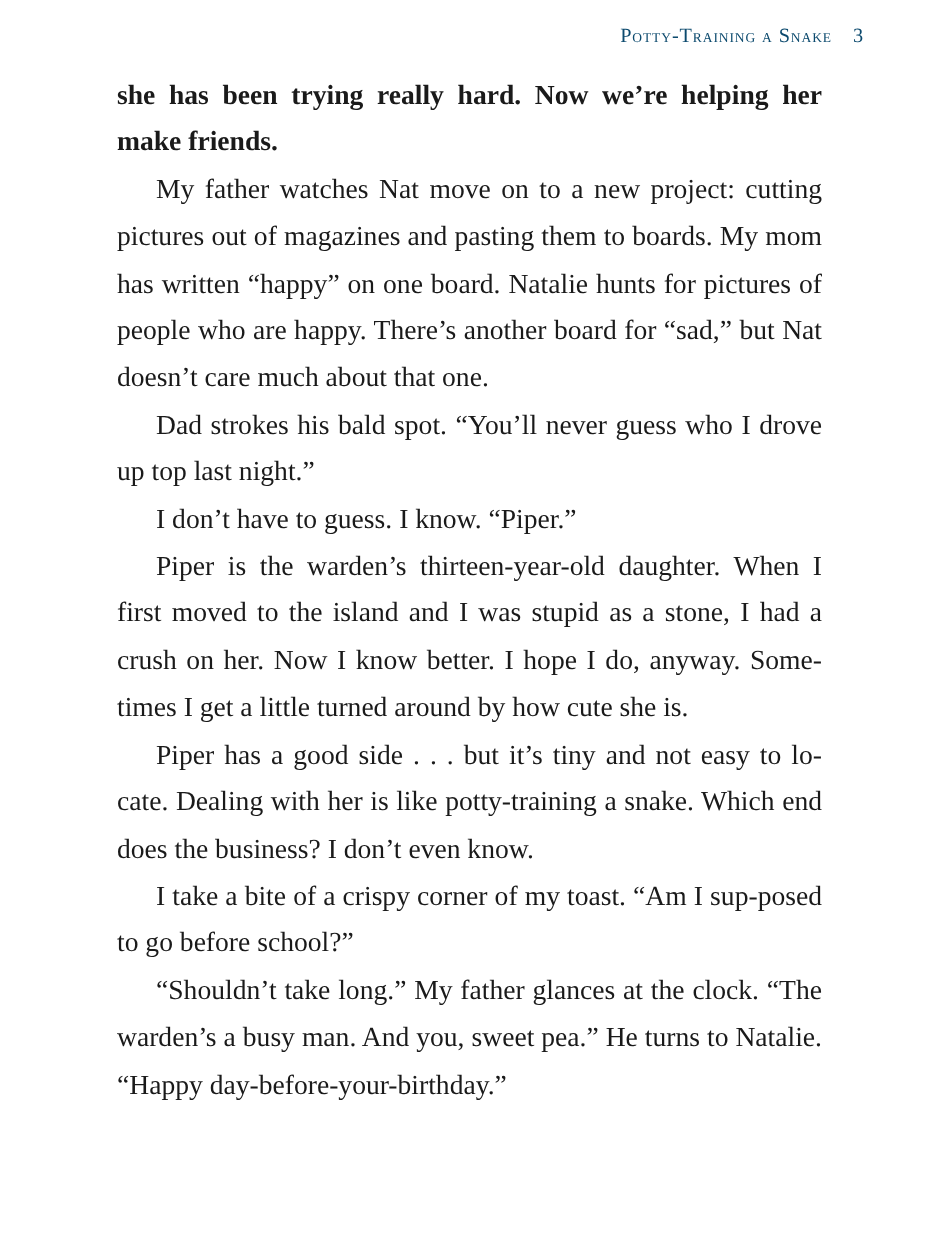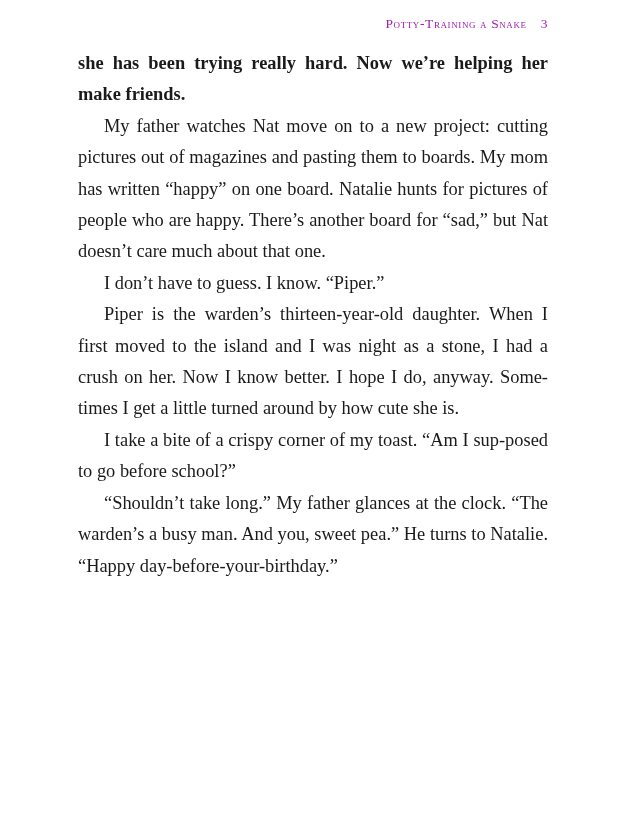--- a/index.html
+++ b/index.html
@@ -20,27 +20,27 @@
     height: 837px;
     box-sizing: border-box;
     padding: 0;
     background: #ffffff;
   }
   .running-head {
     position: absolute;
     top: 16px;
     left: 0;
     right: 0;
-    padding-right: 78px;
+    padding-right: 50px;
     text-align: right;
     font-family: "Liberation Serif", serif;
     font-variant: small-caps;
     font-size: 13.5px;
     letter-spacing: 0.6px;
-    color: #a21caf;
+    color: #0c4a6e;
     white-space: nowrap;
   }
   .running-head .rh-title {
     display: inline;
   }
   .running-head .rh-folio {
     display: inline;
     margin-left: 14px;
     font-variant: normal;
     font-size: 13.5px;
@@ -71,20 +71,22 @@
 
 <div class="page">
 
   <div class="running-head">
     <span class="rh-title">Potty-Training a Snake</span><span class="rh-folio">3</span>
   </div>
 
   <div class="body-text">
     <p class="noindent">she has been trying really hard. Now we’re helping her make friends.</p>
     <p>My father watches Nat move on to a new project: cutting pictures out of magazines and pasting them to boards. My mom has written “happy” on one board. Natalie hunts for pictures of people who are happy. There’s another board for “sad,” but Nat doesn’t care much about that one.</p>
+    <p>Dad strokes his bald spot. “You’ll never guess who I drove up top last night.”</p>
     <p>I don’t have to guess. I know. “Piper.”</p>
-    <p>Piper is the warden’s thirteen-year-old daughter. When I first moved to the island and I was night as a stone, I had a crush on her. Now I know better. I hope I do, anyway. Some-times I get a little turned around by how cute she is.</p>
+    <p>Piper is the warden’s thirteen-year-old daughter. When I first moved to the island and I was stupid as a stone, I had a crush on her. Now I know better. I hope I do, anyway. Some-times I get a little turned around by how cute she is.</p>
+    <p>Piper has a good side . . . but it’s tiny and not easy to lo-cate. Dealing with her is like potty-training a snake. Which end does the business? I don’t even know.</p>
     <p>I take a bite of a crispy corner of my toast. “Am I sup-posed to go before school?”</p>
     <p>“Shouldn’t take long.” My father glances at the clock. “The warden’s a busy man. And you, sweet pea.” He turns to Natalie. “Happy day-before-your-birthday.”</p>
 
   </div>
 
 </div>
 
 </body></html>

